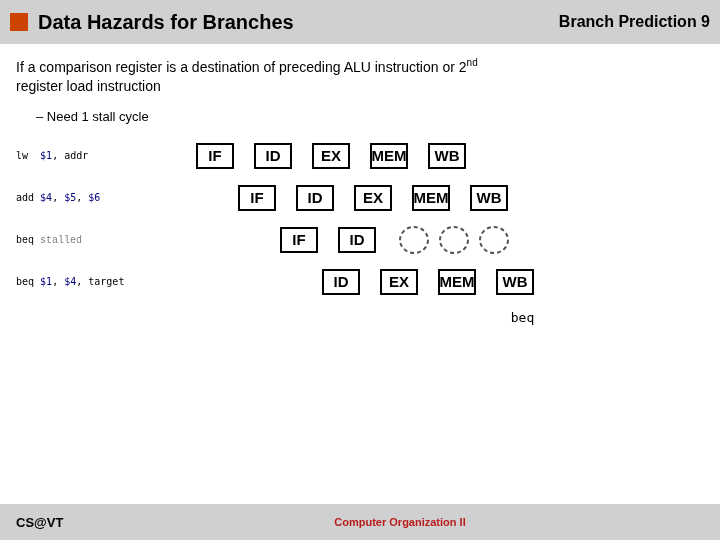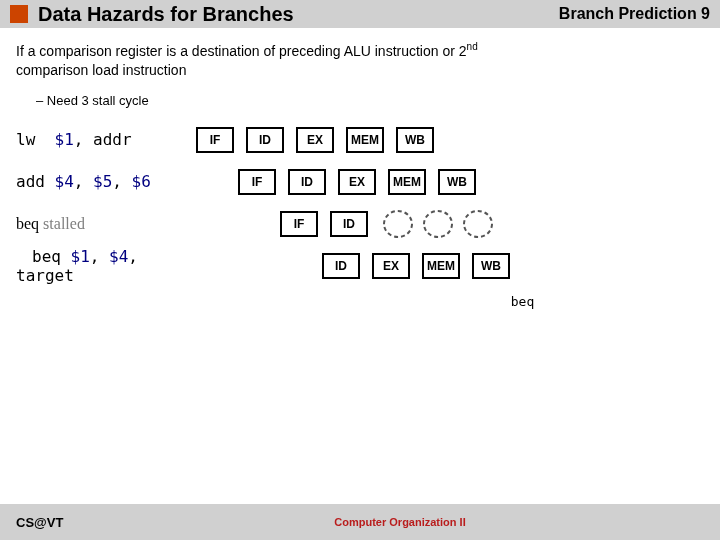--- a/index.html
+++ b/index.html
@@ -18,21 +18,21 @@
       position: relative;
       background: #fff;
     }
 
     
     #header {
       display: flex;
       align-items: center;
       background: #d0d0d0;
       padding: 6px 10px;
-      height: 28px;
+      height: 44px;
     }
 
     #header-orange {
       width: 18px;
       height: 18px;
       background: #cc4400;
       margin-right: 10px;
       flex-shrink: 0;
     }
 
@@ -81,35 +81,35 @@
     .pipe-row {
       display: flex;
       align-items: center;
       margin-bottom: 10px;
       height: 32px;
     }
 
     .pipe-label {
       width: 180px;
       font-family: monospace;
-      font-size: 16px;
+      font-size: 10px;
       color: #000;
       flex-shrink: 0;
     }
 
     .stage-box {
       width: 38px;
       height: 26px;
       border: 2px solid #000;
       display: flex;
       align-items: center;
       justify-content: center;
-      font-size: 12px;
-      font-weight: bold;
-      margin-right: 4px;
+      font-size: 15px;
+      font-weight: bold;
+      margin-right: 12px;
       background: #fff;
       flex-shrink: 0;
     }
 
     .stage-gap {
       width: 8px;
       height: 26px;
       flex-shrink: 0;
     }
 
@@ -190,23 +190,23 @@
 
   <div id="header">
     <div id="header-orange"></div>
     <div id="header-title">Data Hazards for Branches</div>
     <div id="header-subtitle">Branch Prediction 9</div>
   </div>
 
   <div id="main">
     <div id="description">
       <span>If a comparison register is a destination of preceding ALU instruction or 2<sup>nd</sup></span><br>
-      <span>comparison load instruction</span>
+      <span>register load instruction</span>
     </div>
-    <div id="bullet">–  Need 3 stall cycle</div>
+    <div id="bullet">–  Need 1 stall cycle</div>
 
     <div id="pipeline">
 
       <div class="pipe-row">
         <div class="pipe-label">
           <span style="font-family:monospace;">lw&nbsp;&nbsp;<span style="color:#000080;">$1</span>, addr</span>
         </div>
 
         <div class="stage-box">IF</div>
         <div class="stage-gap"></div>
@@ -231,21 +231,21 @@
         <div class="stage-gap"></div>
         <div class="stage-box">EX</div>
         <div class="stage-gap"></div>
         <div class="stage-box">MEM</div>
         <div class="stage-gap"></div>
         <div class="stage-box">WB</div>
       </div>
 
       <div class="pipe-row">
         <div class="pipe-label">
-          <span style="font-family:Liberation Serif, serif;margin-top:36px;">beq <span style="color:#808080;">stalled</span></span>
+          <span style="font-family:Liberation Mono, monospace;margin-top:36px;">beq <span style="color:#808080;">stalled</span></span>
         </div>
 
         <div class="empty-box"></div>
         <div class="empty-box"></div>
         <div class="stage-box">IF</div>
         <div class="stage-gap"></div>
         <div class="stage-box">ID</div>
         <div class="stage-gap"></div>
 
         <div class="bubble">
@@ -260,21 +260,21 @@
         </div>
         <div class="bubble">
           <svg viewBox="0 0 36 36">
               <ellipse cx="18" cy="18" rx="14" ry="13" fill="none" stroke="#555" stroke-width="2" stroke-dasharray="4,3"></ellipse>
             </svg>
         </div>
       </div>
 
       <div class="pipe-row">
         <div class="pipe-label">
-          <span style="font-family:monospace;margin-left:16px;">beq <span style="color:#000080;">$1</span>, <span style="color:#000080;">$4</span>, target</span>
+          <span style="font-family:monospace;">beq <span style="color:#000080;">$1</span>, <span style="color:#000080;">$4</span>, target</span>
         </div>
 
         <div class="empty-box"></div>
         <div class="empty-box"></div>
         <div class="empty-box"></div>
         <div class="stage-box">ID</div>
         <div class="stage-gap"></div>
         <div class="stage-box">EX</div>
         <div class="stage-gap"></div>
         <div class="stage-box">MEM</div>

